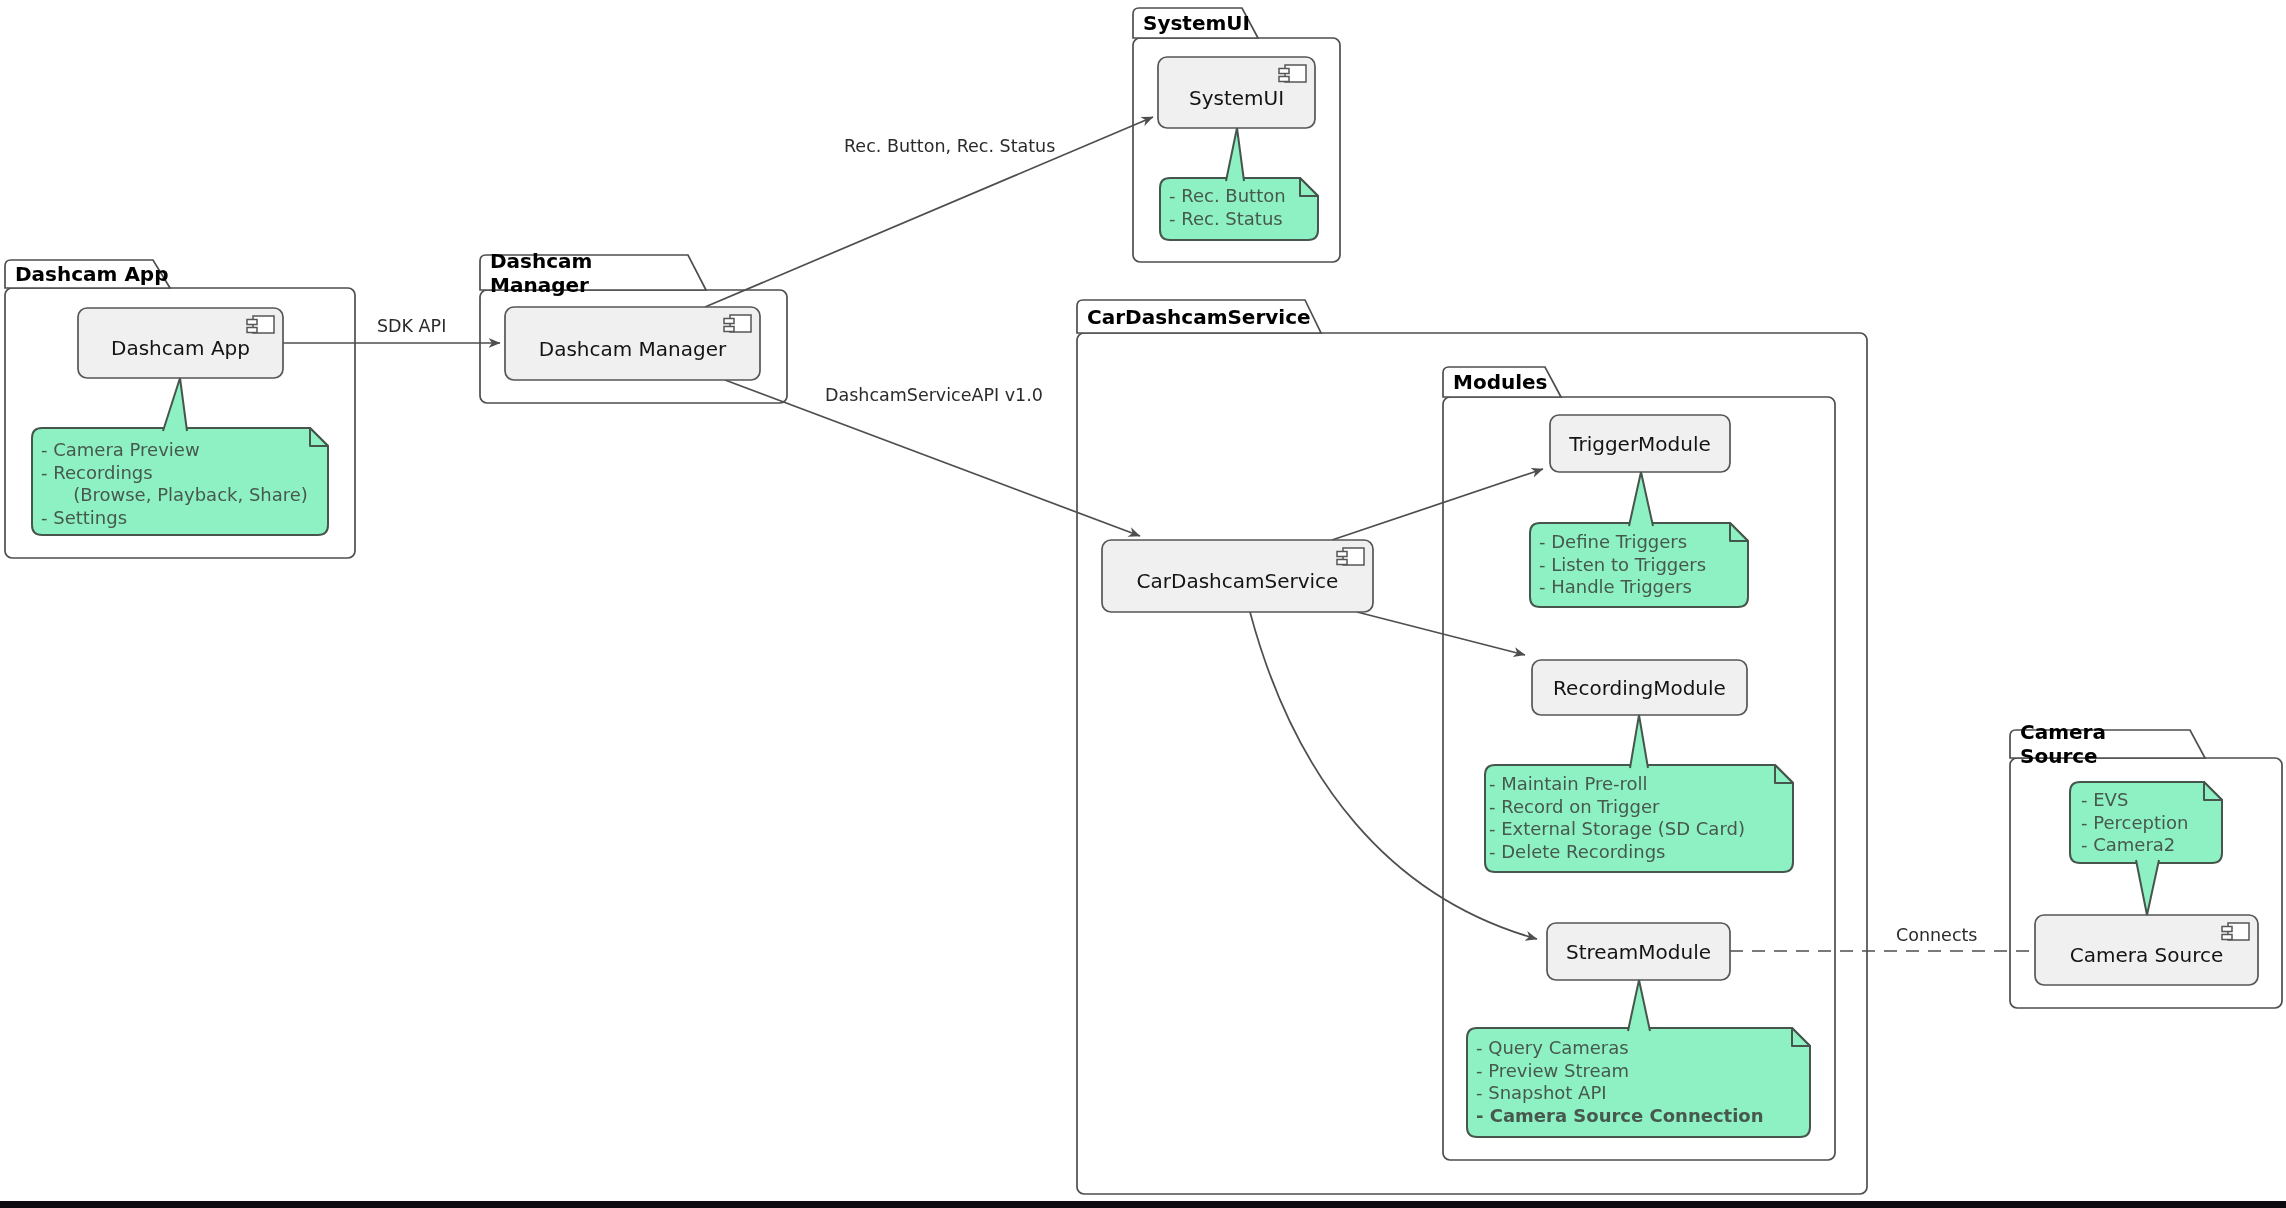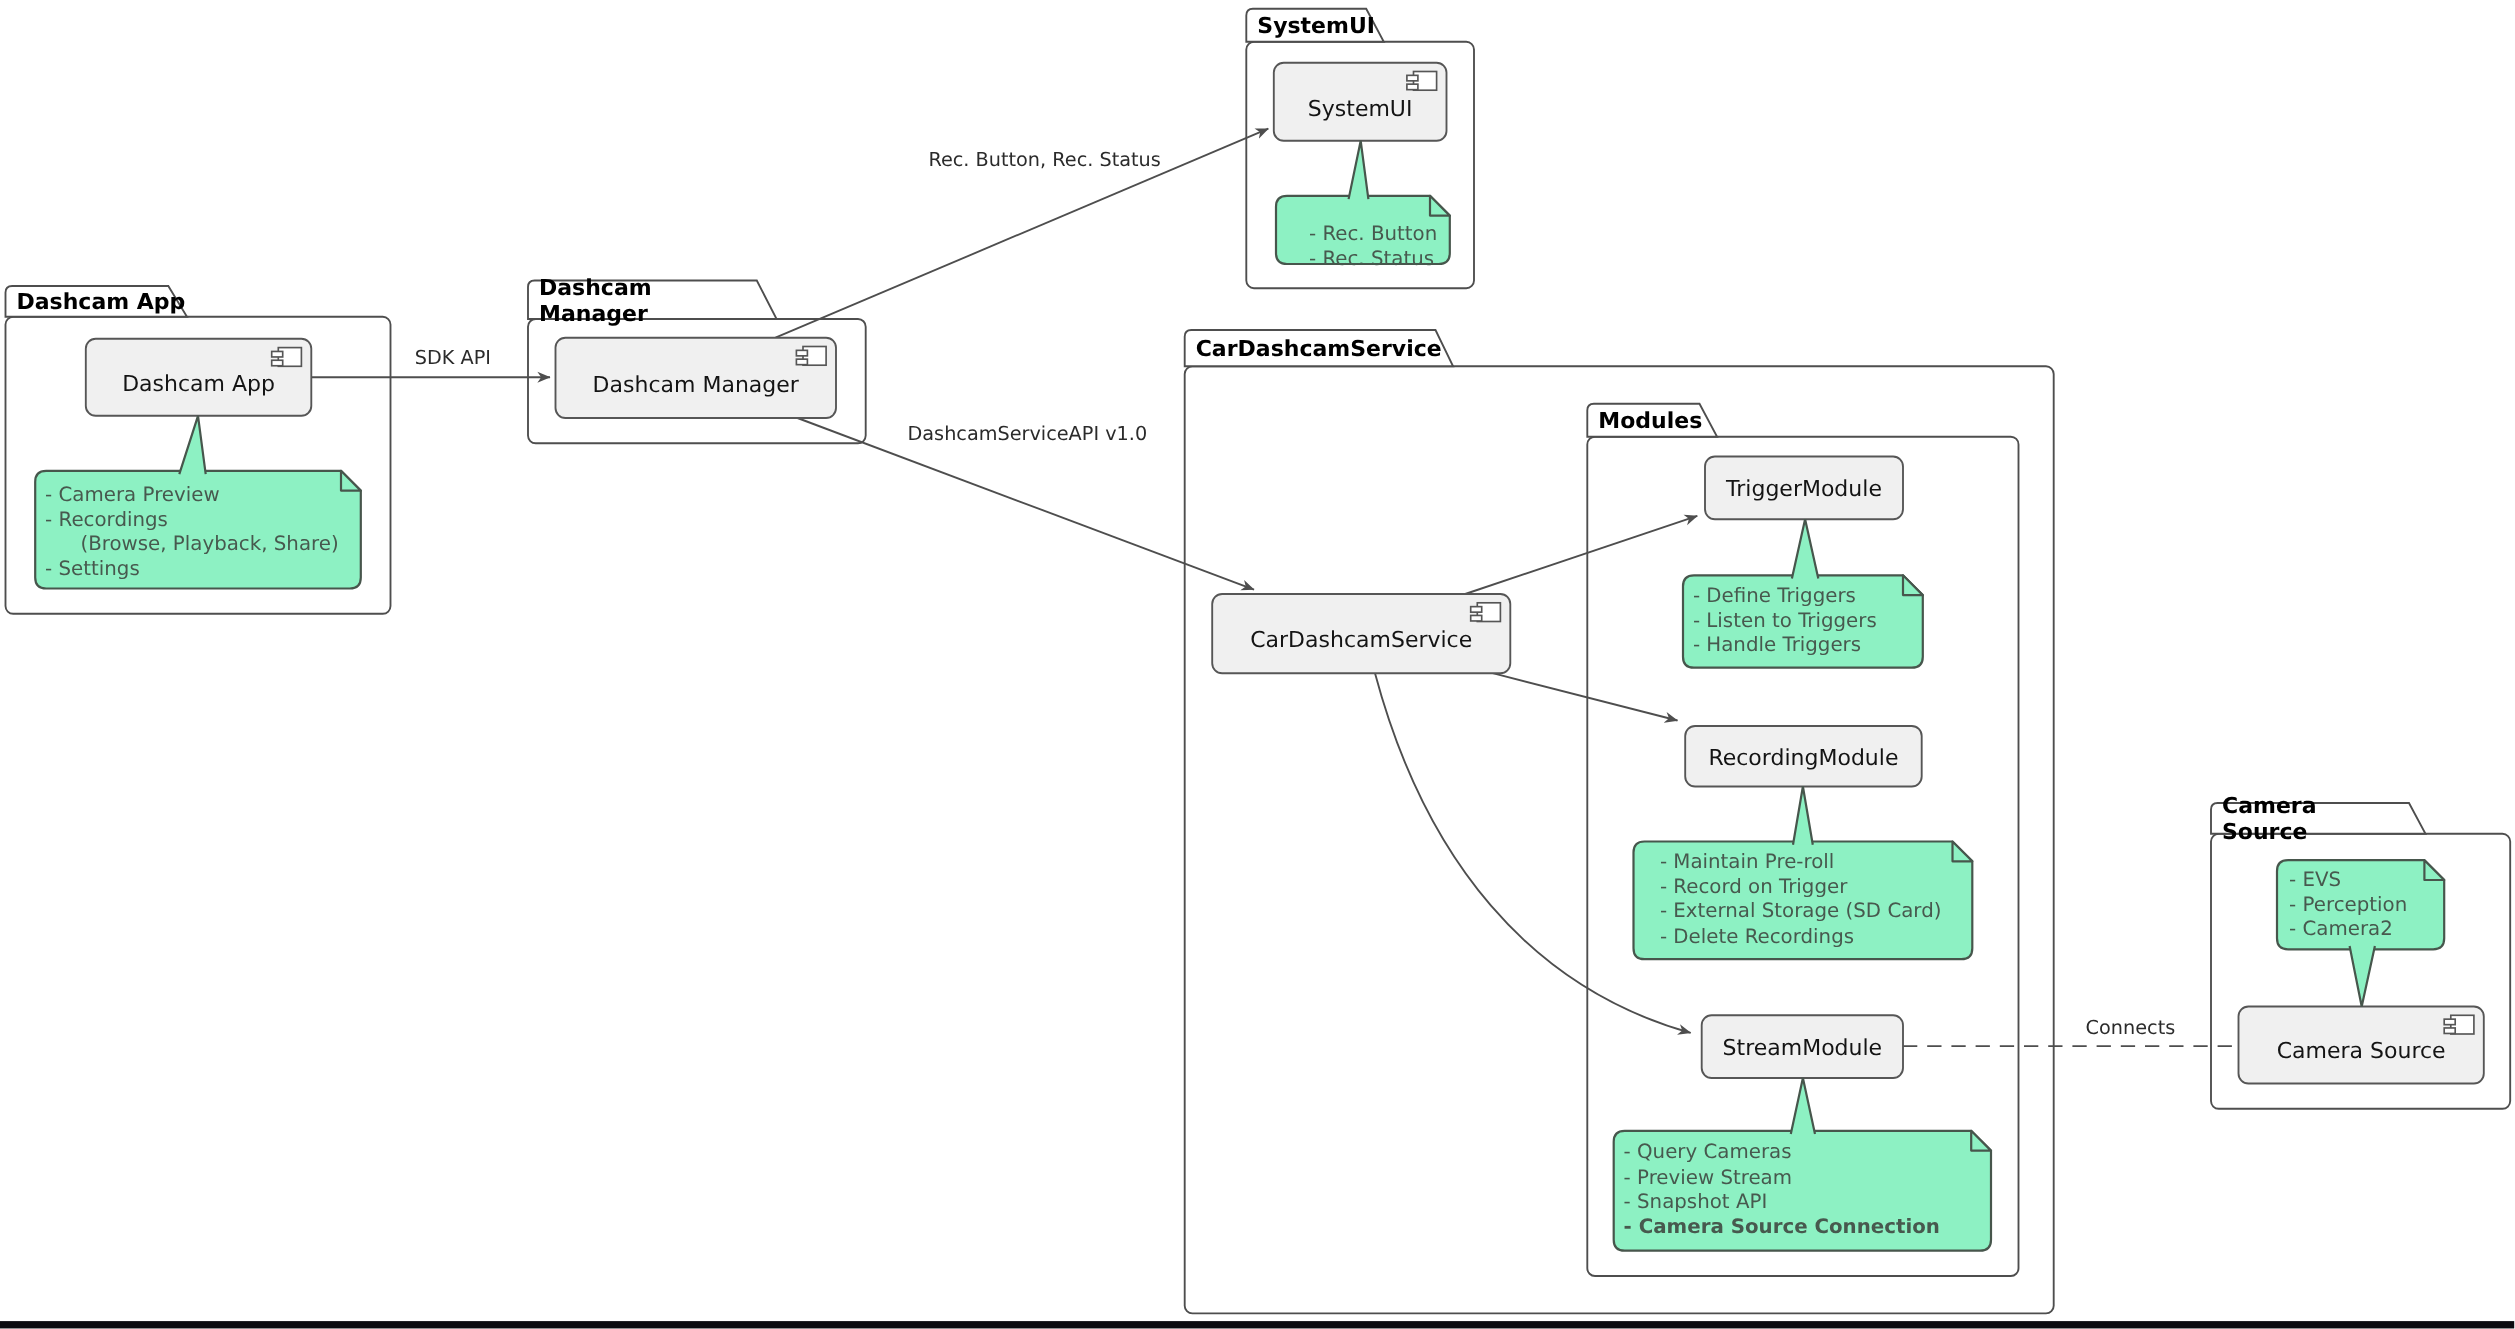--- a/index.html
+++ b/index.html
@@ -192,30 +192,30 @@
   <div class="txt edge-label" style="left:844px;top:136px;">Rec. Button, Rec. Status</div>
   <div class="txt edge-label" style="left:812px;top:385px;margin-left:13px;">DashcamServiceAPI v1.0</div>
   <div class="txt edge-label" style="left:1896px;top:925px;">Connects</div>
 
   <div class="note-text" style="left:32px;top:428px;width:296px;height:107px;padding:11px 0 0 9px;">
     <div>- Camera Preview</div>
     <div>- Recordings</div>
     <div class="indent">(Browse, Playback, Share)</div>
     <div>- Settings</div>
   </div>
-  <div class="note-text" style="left:1160px;top:178px;width:158px;height:78px;padding:24px 0 0 9px;margin-left:21px;">
+  <div class="note-text" style="left:1160px;top:178px;width:158px;height:78px;padding:7px 0 0 9px;">
     <div>- Rec. Button</div>
     <div>- Rec. Status</div>
   </div>
   <div class="note-text" style="left:1530px;top:523px;width:218px;height:84px;padding:8px 0 0 9px;">
     <div>- Define Triggers</div>
     <div>- Listen to Triggers</div>
     <div>- Handle Triggers</div>
   </div>
-  <div class="note-text" style="left:1485px;top:765px;width:308px;height:107px;padding:8px 0 0 24px;">
+  <div class="note-text" style="left:1485px;top:765px;width:308px;height:107px;padding:8px 0 0 4px;">
     <div>- Maintain Pre-roll</div>
     <div>- Record on Trigger</div>
     <div>- External Storage (SD Card)</div>
     <div>- Delete Recordings</div>
   </div>
   <div class="note-text" style="left:1467px;top:1028px;width:343px;height:109px;padding:9px 0 0 9px;">
     <div>- Query Cameras</div>
     <div>- Preview Stream</div>
     <div>- Snapshot API</div>
     <div class="bold">- Camera Source Connection</div>

